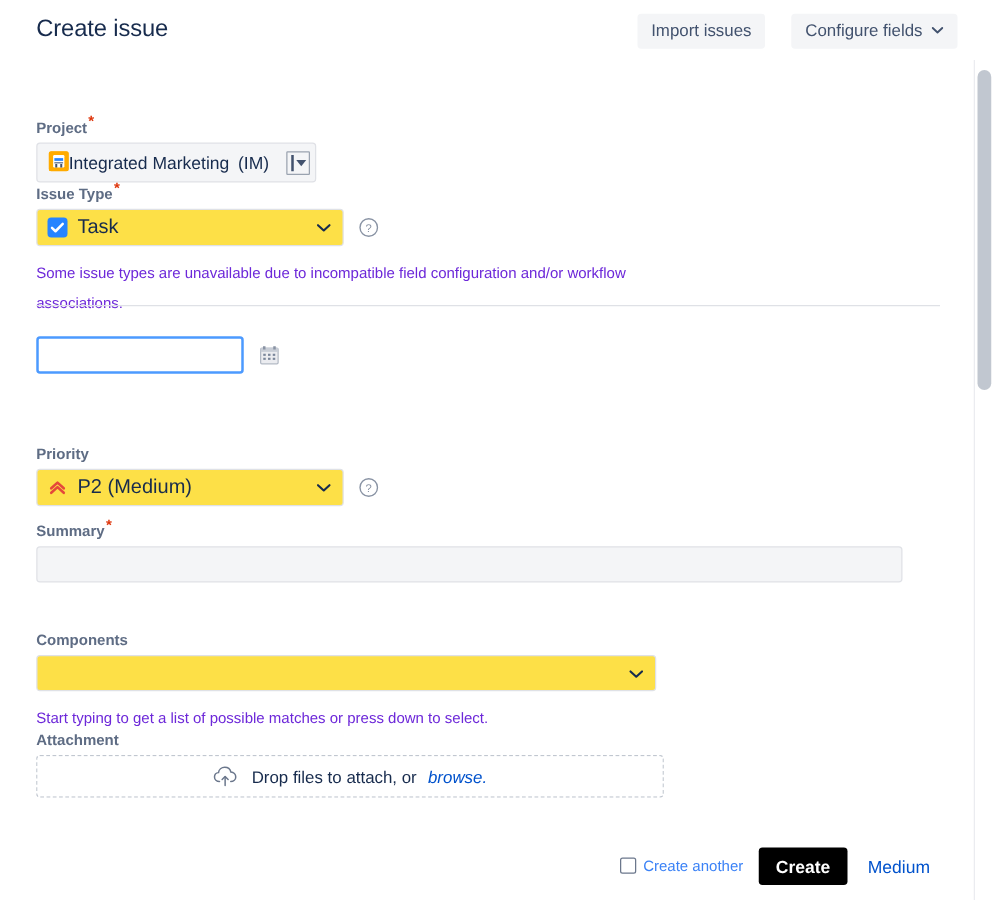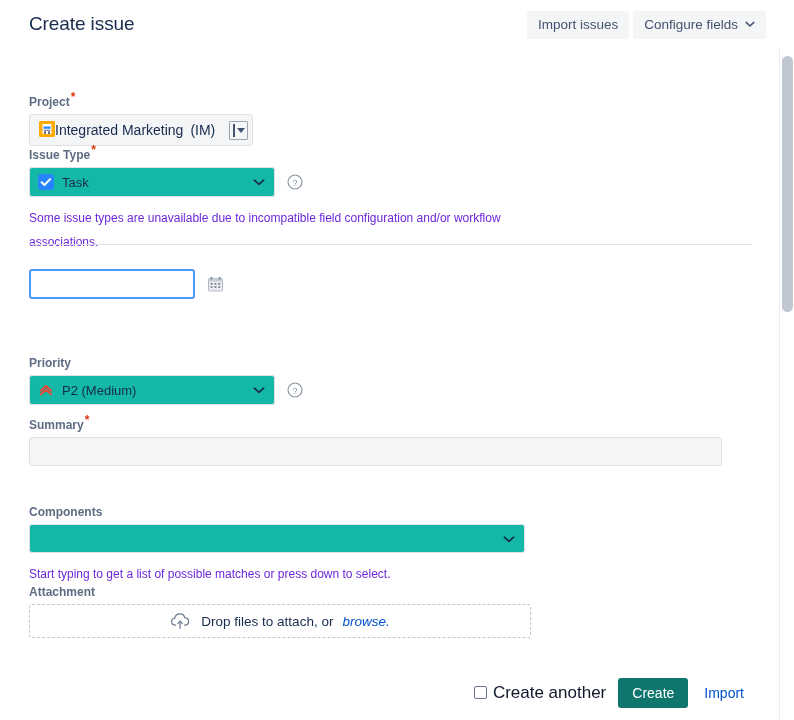--- a/index.html
+++ b/index.html
@@ -34,21 +34,21 @@
     font-size: 19px;
     font-weight: 500;
     color: #172b4d;
     letter-spacing: -0.1px;
   }
   .header-actions {
     position: absolute;
     right: 10px;
     top: 11px;
     display: flex;
-    gap: 4px;
+    gap: 21px;
     align-items: center;
   }
   .hdr-btn {
     background: #f4f5f7;
     border: none;
     border-radius: 3px;
     color: #42526e;
     font-size: 13.5px;
     font-family: "Liberation Sans", sans-serif;
     padding: 7px 11px;
@@ -96,29 +96,29 @@
   }
   .helptext {
     font-size: 12px;
     color: #6d28d9;
     line-height: 24px;
   }
 
   
   .sel {
     position: relative;
-    background: #14b8a6;
+    background: #fde047;
     border: 1px solid #dfe1e6;
     border-radius: 3px;
     height: 30px;
     display: flex;
     align-items: center;
     padding: 0 8px;
     cursor: pointer;
-    font-size: 13px;
+    font-size: 16px;
     color: #172b4d;
   }
   .sel .val {
     flex: 1;
     overflow: hidden;
     white-space: nowrap;
     text-overflow: ellipsis;
   }
   .sel .chev {
     width: 14px;
@@ -298,38 +298,38 @@
     justify-content: flex-end;
     gap: 0;
     padding-right: 22px;
   }
   .cb-wrap {
     display: inline-flex;
     align-items: center;
     gap: 6px;
     margin-right: 12px;
     cursor: pointer;
-    font-size: 17px;
-    color: #0f172a;
+    font-size: 12px;
+    color: #3b82f6;
   }
   .cb-box {
     width: 13px;
     height: 13px;
     border: 1px solid #6b778c;
     border-radius: 2px;
     background: #ffffff;
     display: inline-block;
   }
   .btn-primary {
-    background: #0f766e;
+    background: #000000;
     color: #ffffff;
     border: none;
     border-radius: 3px;
     font-size: 14px;
-    font-weight: normal;
+    font-weight: bold;
     font-family: "Liberation Sans", sans-serif;
     padding: 8px 14px;
     cursor: pointer;
     line-height: 1;
   }
   .btn-link {
     background: none;
     border: none;
     color: #0052cc;
     font-size: 14px;
@@ -523,20 +523,20 @@
     </div>
 
   </div>
 
   <div class="footer">
     <label class="cb-wrap">
       <span class="cb-box"></span>
       <span>Create another</span>
     </label>
     <button class="btn-primary">Create</button>
-    <button class="btn-link">Import</button>
+    <button class="btn-link">Medium</button>
   </div>
 
   <div class="scroll-track">
     <div class="scroll-thumb"></div>
   </div>
 
 </div>
 
 </body></html>

